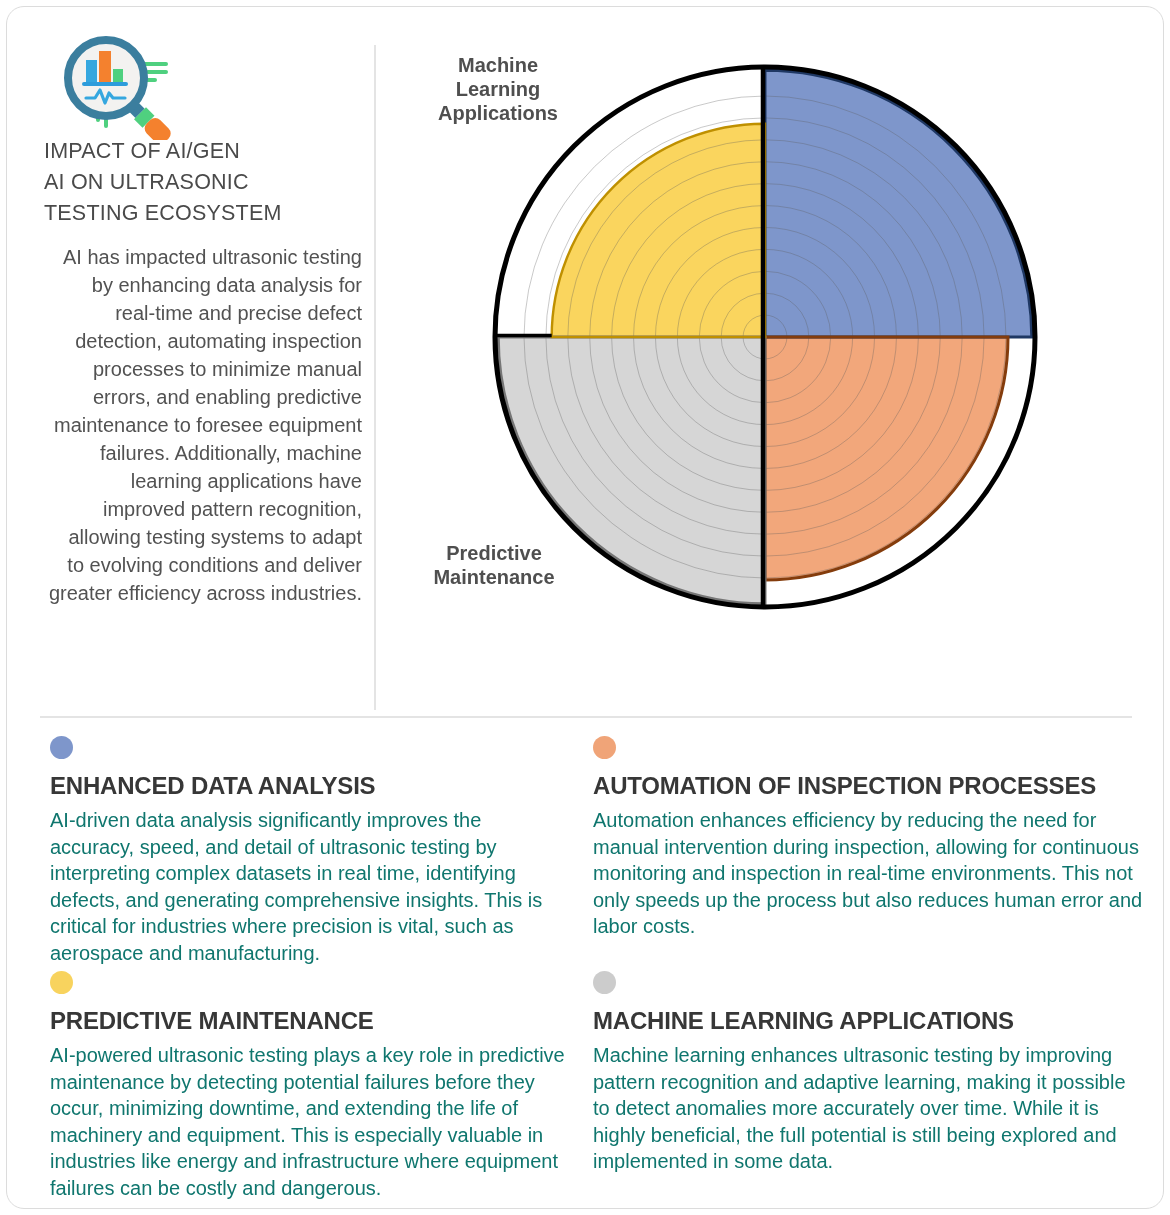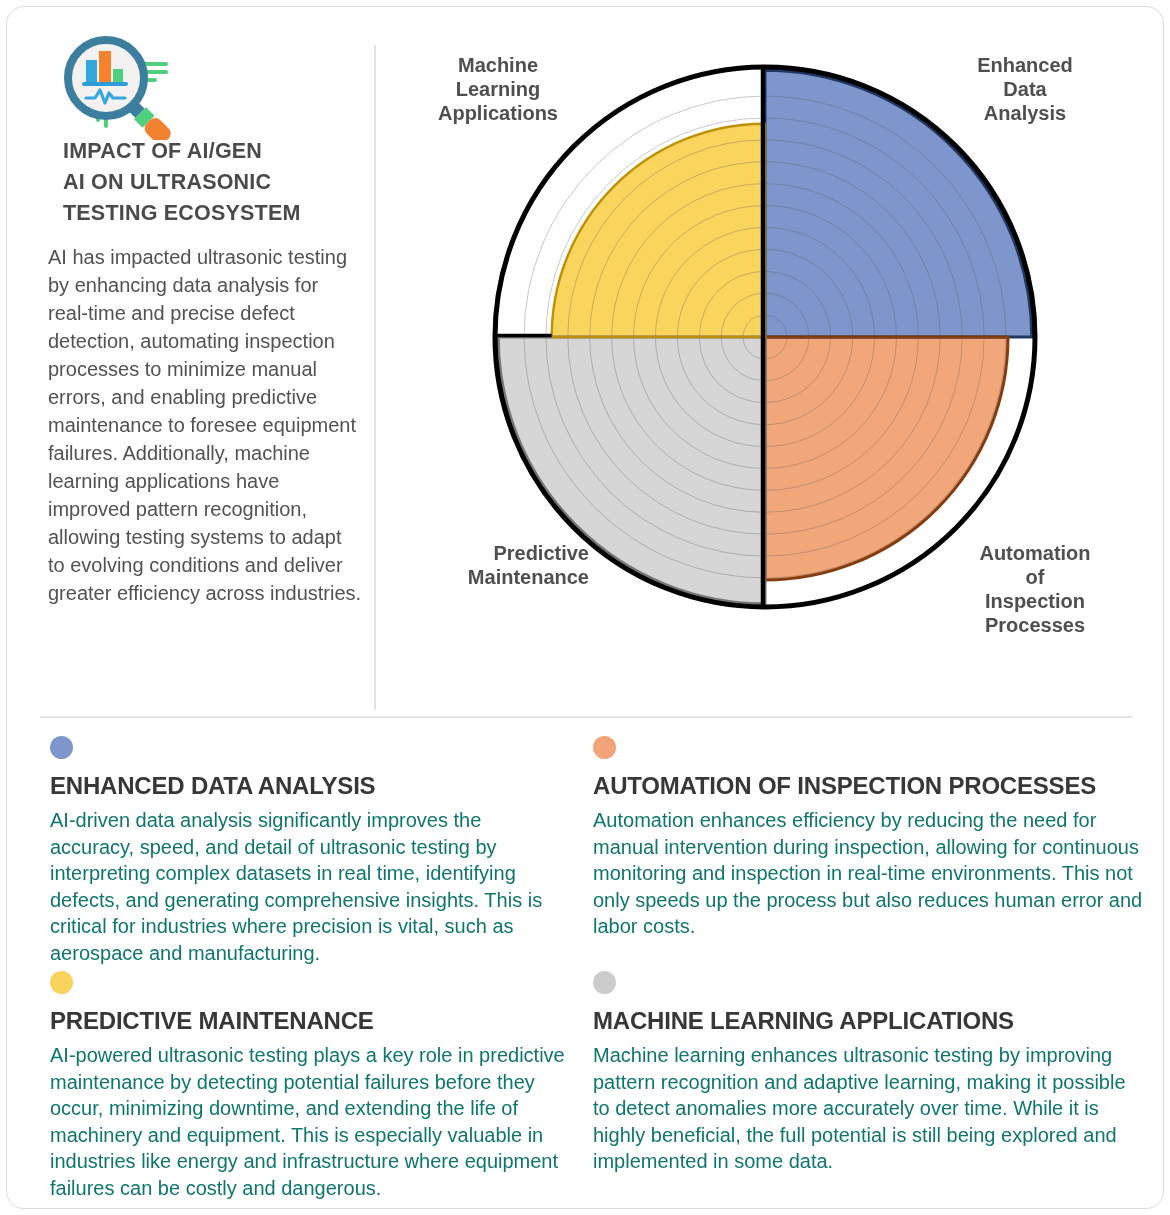--- a/index.html
+++ b/index.html
@@ -2,34 +2,34 @@
 <html><head>
 <meta charset="utf-8">
 <style>
   html,body{margin:0;padding:0;background:#ffffff;}
   .stage{position:relative;width:1170px;height:1215px;background:#ffffff;
          font-family:"Liberation Sans", sans-serif; overflow:hidden;}
   .card{position:absolute;left:6px;top:6px;right:6px;bottom:6px;
         background:#ffffff;border:1.6px solid #dcdcdc;border-radius:18px;}
   .pre{white-space:pre-line;}
 
-  .page-title{position:absolute;left:63px;top:136px;width:300px;
-        font-size:21.5px;font-weight:bold;color:#4a4a4a;line-height:31px;letter-spacing:.2px;}
+  .page-title{position:absolute;left:44px;top:136px;width:300px;
+        font-size:21.5px;font-weight:normal;color:#4a4a4a;line-height:31px;letter-spacing:.2px;}
   .intro{position:absolute;left:48px;top:243px;width:314px;
-        font-size:20px;color:#525252;line-height:28px;}
+        font-size:20px;color:#525252;line-height:28px;text-align:right;}
 
   .divider-v{position:absolute;left:374px;top:45px;width:1.6px;height:665px;background:#e4e4e4;}
   .divider-h{position:absolute;left:40px;top:716px;width:1092px;height:1.6px;background:#e4e4e4;}
 
   .chart-svg{position:absolute;left:420px;top:30px;width:720px;height:660px;}
   .q-label{position:absolute;width:190px;text-align:center;
         font-size:20px;font-weight:bold;color:#4f4f4f;line-height:24px;}
   .lbl-ml {left:403px;top:53px;}
   .lbl-eda{left:930px;top:53px;}
-  .lbl-pm {left:399px;top:541px;text-align:right;}
+  .lbl-pm {left:399px;top:541px;}
   .lbl-aip{left:940px;top:541px;}
 
   .section{position:absolute;}
   .sec-eda{left:50px;top:736px;width:518px;}
   .sec-aip{left:593px;top:736px;width:552px;}
   .sec-pm {left:50px;top:971px;width:522px;}
   .sec-mla{left:593px;top:971px;width:552px;}
   .dot{width:23px;height:23px;border-radius:50%;}
   .sec-h{margin-top:13px;font-size:24px;font-weight:bold;color:#373737;letter-spacing:-0.2px;}
   .sec-b{margin-top:7px;font-size:20px;color:#0f766e;line-height:26.5px;}
@@ -93,29 +93,22 @@
       <path d="M 345 307 L 345 573.76 A 266.76 266.76 0 0 1 78.24000000000001 307 Z" fill="none" stroke="#767676" stroke-width="3"></path>
       <path d="M 345 307 L 131.7 307 A 213.3 213.3 0 0 1 345 93.69999999999999 Z" fill="none" stroke="#bf9000" stroke-width="2.4"></path>
       <line x1="77" y1="305.5" x2="131.7" y2="305.5" stroke="#000000" stroke-width="3.5"></line>
       <line x1="343" y1="39" x2="343" y2="575" stroke="#000000" stroke-width="4.5"></line>
       <circle cx="345" cy="307" r="270" fill="none" stroke="#000000" stroke-width="5"></circle>
     </svg>
 
   <div class="q-label lbl-ml pre">Machine
 Learning
 Applications</div>
-  <div class="q-label lbl-eda pre">Enhanced
-Data
-Analysis</div>
   <div class="q-label lbl-pm pre">Predictive
 Maintenance</div>
-  <div class="q-label lbl-aip pre">Automation
-of
-Inspection
-Processes</div>
 
   <div class="section sec-eda">
     <div class="dot" style="background: rgb(126, 150, 203);"></div>
     <div class="sec-h">ENHANCED DATA ANALYSIS</div>
     <div class="sec-b">AI-driven data analysis significantly improves the accuracy, speed, and detail of ultrasonic testing by interpreting complex datasets in real time, identifying defects, and generating comprehensive insights. This is critical for industries where precision is vital, such as aerospace and manufacturing.</div>
   </div>
   <div class="section sec-aip">
     <div class="dot" style="background: rgb(240, 164, 120);"></div>
     <div class="sec-h">AUTOMATION OF INSPECTION PROCESSES</div>
     <div class="sec-b">Automation enhances efficiency by reducing the need for manual intervention during inspection, allowing for continuous monitoring and inspection in real-time environments. This not only speeds up the process but also reduces human error and labor costs.</div>

